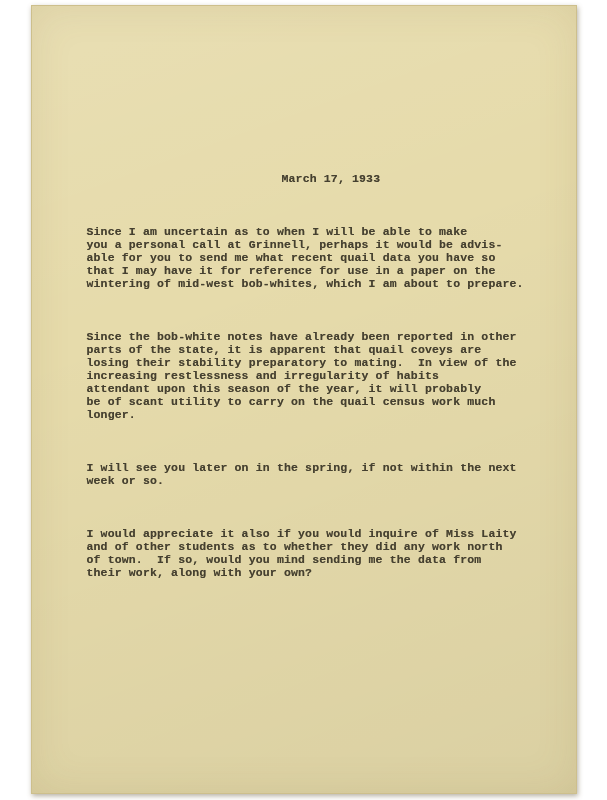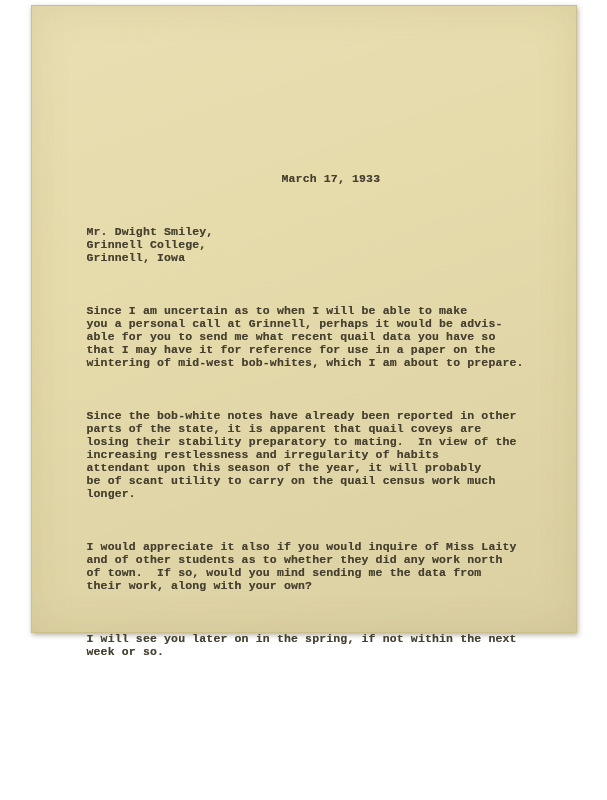--- a/index.html
+++ b/index.html
@@ -13,21 +13,21 @@
     background:var(--bg);
     font-family:"Liberation Mono","DejaVu Sans Mono",monospace;
     overflow:hidden;
   }
   .scan-bg{
     width:607px;height:800px;
     background:var(--bg);
     position:relative;
   }
   .paper{
-    width:546px;height:628px;
+    width:546px;height:789px;
     margin:5px auto 16px auto;
     background:
       linear-gradient(160deg, rgba(255,255,255,0.10) 0%, rgba(0,0,0,0.0) 35%, rgba(0,0,0,0.05) 100%),
       var(--paper);
     box-shadow:
       1px 2px 5px rgba(90,80,50,0.45),
       inset 0 0 40px rgba(120,100,50,0.12);
     border:1px solid #cdbf8c;
     position:relative;
   }
@@ -46,38 +46,35 @@
   .salutation{margin-top:14px;}
   .para{margin-top:14px;}
 </style>
 </head>
 <body>
 
 <div class="scan-bg">
   <div class="paper">
     <div class="content">
       <div class="date">March 17, 1933</div>
-      <div class="address">Mr. Dwight Smiley,
-Grinnell College,
-Grinnell, Iowa</div>
       <div class="para">Since I am uncertain as to when I will be able to make
 you a personal call at Grinnell, perhaps it would be advis-
 able for you to send me what recent quail data you have so
 that I may have it for reference for use in a paper on the
 wintering of mid-west bob-whites, which I am about to prepare.</div>
       <div class="para">Since the bob-white notes have already been reported in other
 parts of the state, it is apparent that quail coveys are
 losing their stability preparatory to mating.  In view of the
 increasing restlessness and irregularity of habits
 attendant upon this season of the year, it will probably
 be of scant utility to carry on the quail census work much
 longer.</div>
+      <div class="para">I will see you later on in the spring, if not within the next
+week or so.</div>
       <div class="para">I would appreciate it also if you would inquire of Miss Laity
 and of other students as to whether they did any work north
 of town.  If so, would you mind sending me the data from
 their work, along with your own?</div>
-      <div class="para">I will see you later on in the spring, if not within the next
-week or so.</div>
       
       
     </div>
   </div>
 </div>
 
 </body></html>

